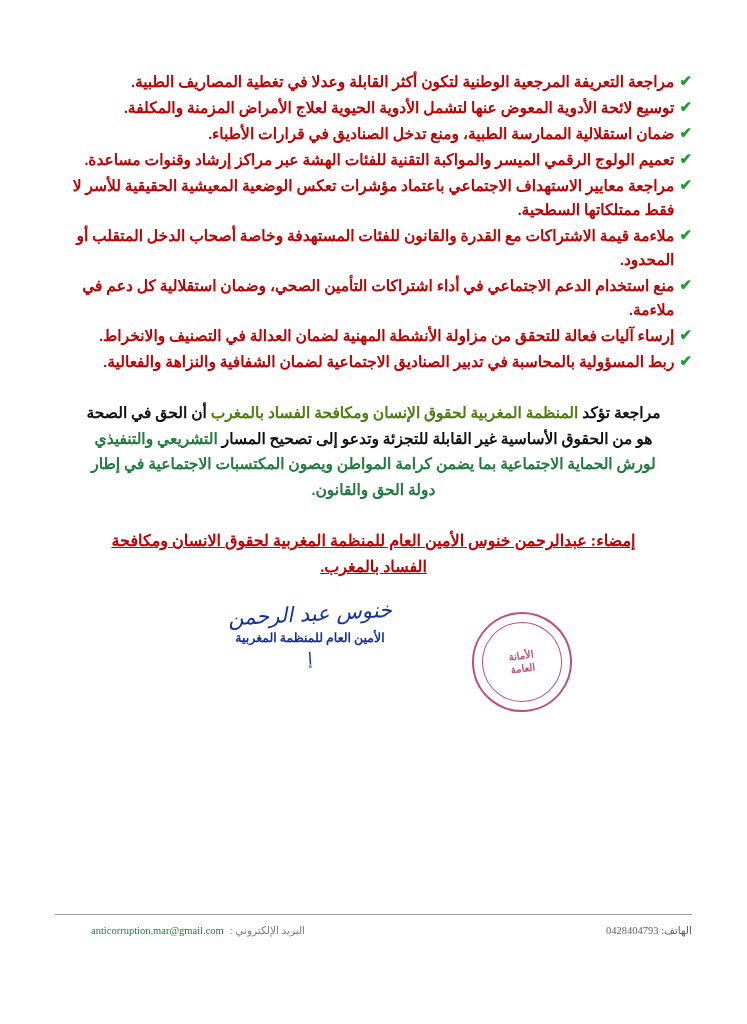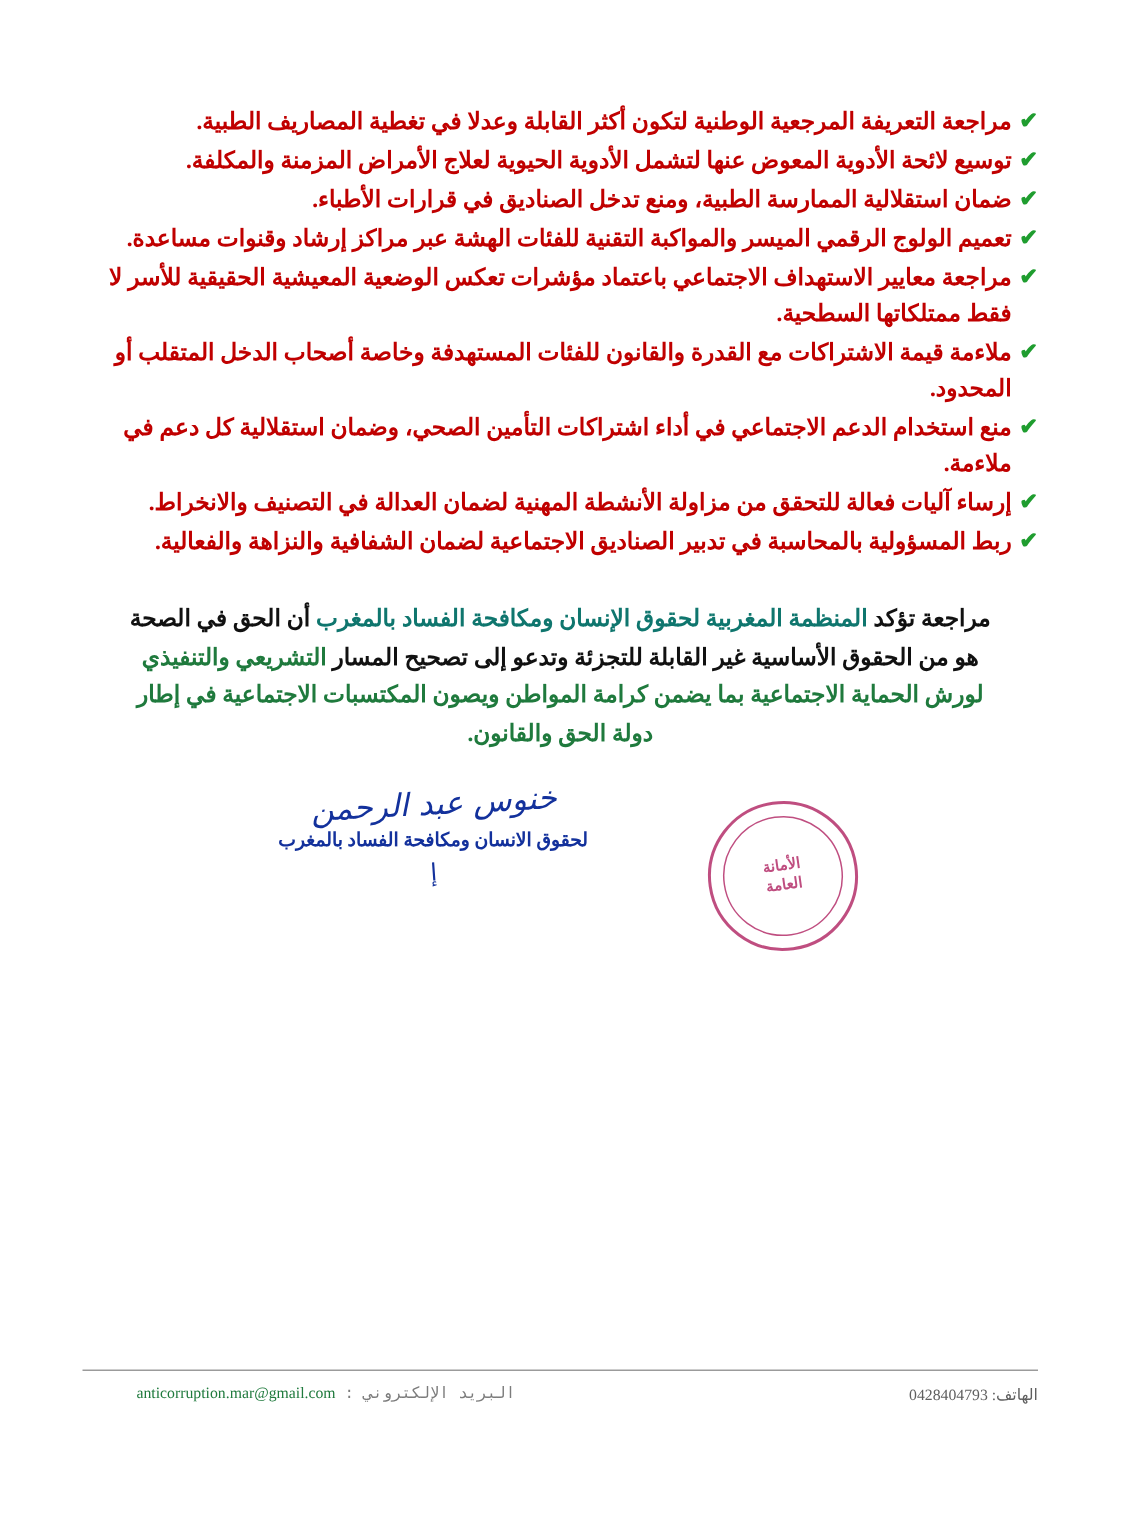--- a/index.html
+++ b/index.html
@@ -53,21 +53,21 @@
     margin-top: 26px;
     text-align: center;
     direction: rtl;
     font-size: 15.5px;
     font-weight: bold;
     line-height: 1.65;
     padding: 0 25px;
     color: #1a1a1a;
   }
   .seg-black { color: #111111; }
-  .seg-red { color: #0f766e; }
+  .seg-red { color: #4d7c0f; }
   .seg-green { color: #1f7a3d; }
   .signature-line {
     margin-top: 26px;
     text-align: center;
     direction: rtl;
     font-size: 16px;
     font-weight: bold;
     color: #c00000;
     line-height: 1.6;
     padding: 0 40px;
@@ -159,21 +159,21 @@
     display: flex;
     flex-direction: row;
     align-items: center;
     justify-content: space-between;
     font-size: 10.5px;
     color: #7c7c7c;
     direction: rtl;
   }
   .footer-phone { color: #5f5f5f; white-space: nowrap; }
   .footer-mail-wrap { display: flex; flex-direction: row; align-items: center; gap: 6px; }
-  .footer-mail-label { color: #7c7c7c; font-family: Liberation Mono, monospace; }
+  .footer-mail-label { color: #7c7c7c; }
   .footer-mail { color: #1f7a3d; direction: ltr; margin-left: 36px; }
 </style>
 </head>
 <body>
 
 <div class="page">
 
   <ul class="bullet-list">
     <li class="bullet-item">
       <span class="check-icon">✔</span>
@@ -210,35 +210,38 @@
     <li class="bullet-item">
       <span class="check-icon">✔</span>
       <span class="bullet-text">ربط المسؤولية بالمحاسبة في تدبير الصناديق الاجتماعية لضمان الشفافية والنزاهة والفعالية.</span>
     </li>
   </ul>
 
   <p class="closing-para">
     <span class="seg-black">مراجعة تؤكد </span><span class="seg-red">المنظمة المغربية لحقوق الإنسان ومكافحة الفساد بالمغرب</span><span class="seg-black"> أن الحق في الصحة هو من الحقوق الأساسية غير القابلة للتجزئة وتدعو إلى تصحيح المسار </span><span class="seg-green">التشريعي والتنفيذي لورش الحماية الاجتماعية بما يضمن كرامة المواطن ويصون المكتسبات الاجتماعية في إطار دولة الحق والقانون.</span>
   </p>
 
+  <p class="signature-line">
+    <span class="und">إمضاء: عبدالرحمن خنوس الأمين العام للمنظمة المغربية لحقوق الانسان ومكافحة الفساد بالمغرب.</span>
+  </p>
 
   <div class="sign-area">
     <div class="stamp">
       <div class="stamp-inner">
         <div class="stamp-core">الأمانة</div>
         <div class="stamp-core">العامة</div>
       </div>
       <div class="stamp-ring-text">
         
       </div>
     </div>
 
     <div class="handwriting">
       <div class="hw-name">خنوس عبد الرحمن</div>
-      <div class="hw-title">لحقوق الانسان ومكافحة الفساد بالمغرب</div>
+      <div class="hw-title">الأمين العام للمنظمة المغربية</div>
       <div class="hw-flourish">إ</div>
     </div>
   </div>
 
   <div class="footer">
     <div class="footer-phone">الهاتف: 0428404793</div>
     <div class="footer-mail-wrap">
       <span class="footer-mail-label">البريد الإلكتروني :</span>
       <span class="footer-mail">anticorruption.mar@gmail.com</span>
     </div>

